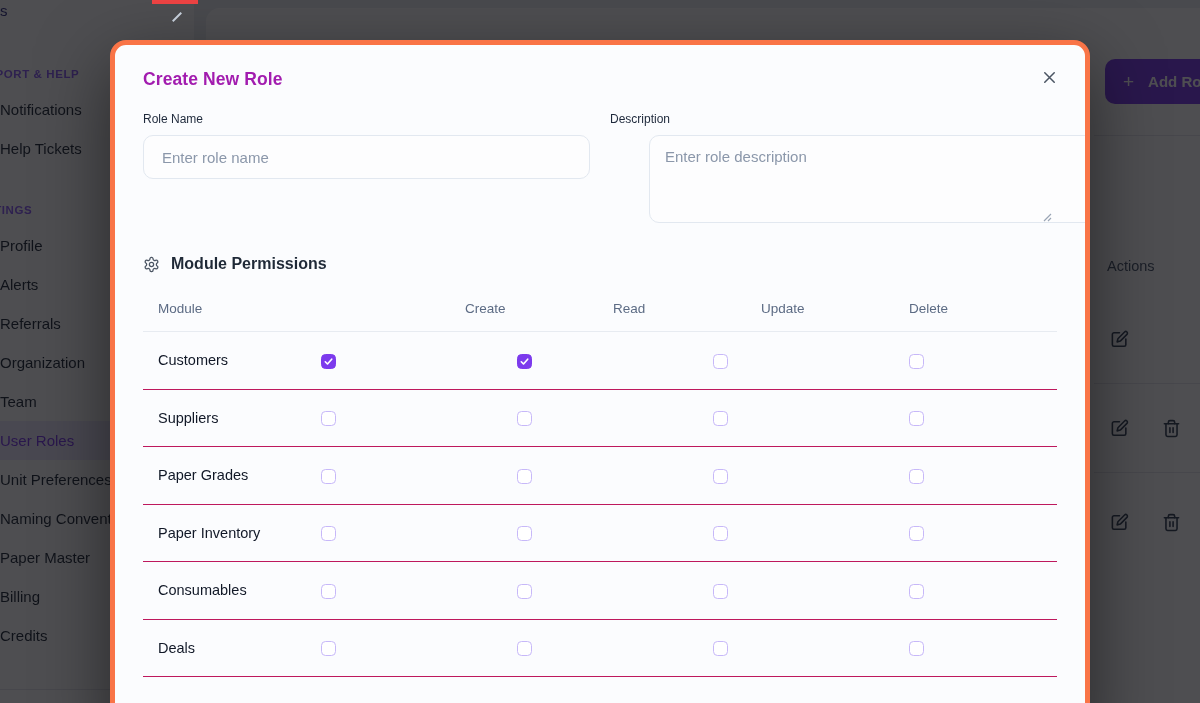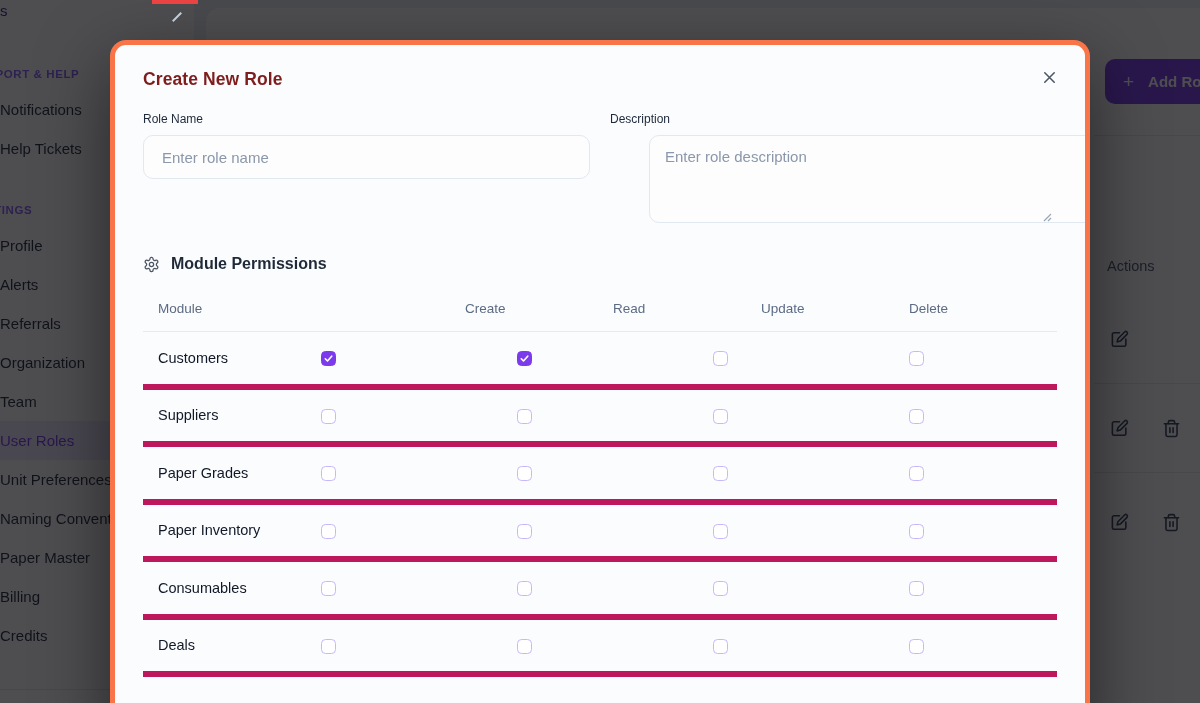--- a/index.html
+++ b/index.html
@@ -28,42 +28,42 @@
 
   
   .overlay { position:absolute; inset:0; background:rgba(10,10,14,0.72); }
   .red-sliver { position:absolute; left:152px; top:0; width:46px; height:4px; background:#ef4444; }
   .slash-fragment { position:absolute; left:171px; top:16px; width:12px; height:2px; background:#cbd5e1; transform:rotate(-45deg); }
 
   
   .modal { position:absolute; left:110px; top:40px; width:980px; height:700px; background:#fbfcfe; border:5px solid #f97447; border-radius:16px; box-shadow:0 24px 70px rgba(0,0,0,.5); }
   .modal-inner { padding:24px 28px 0; position:relative; height:100%; overflow:hidden; }
   .modal-header { display:flex; justify-content:space-between; align-items:flex-start; }
-  .modal-title { font-size:17.5px; font-weight:700; color:#7f1d1d; letter-spacing:.1px; }
+  .modal-title { font-size:17.5px; font-weight:700; color:#a21caf; letter-spacing:.1px; }
   .close-btn { width:24px; height:24px; display:flex; align-items:center; justify-content:center; cursor:pointer; background:none; border:none; margin:-4px -4px 0 0; }
   .close-btn svg { width:17px; height:17px; stroke:#4b5563; stroke-width:1.6; stroke-linecap:round; }
 
   .form-grid { display:grid; grid-template-columns:1fr 1fr; gap:20px; margin-top:22px; }
   .field-label { font-size:12px; color:#1e293b; margin-bottom:9px; }
   .text-input { width:100%; height:44px; border:1px solid #e2e8f0; border-radius:10px; background:#fdfdfe; padding:0 18px; font-size:15px; font-family:inherit; color:#111827; outline:none; }
   .textarea-wrap { position:relative; }
   .text-area { width:100%; height:88px; border:1px solid #e2e8f0; border-radius:10px; background:#fdfdfe; padding:12px 15px; font-size:15px; font-family:inherit; color:#111827; outline:none; resize:none; display:block;margin-left:39px; }
   .text-input::placeholder, .text-area::placeholder { color:#8b97aa; }
   .resize-handle { position:absolute; right:5px; bottom:6px; width:9px; height:9px; pointer-events:none; }
   .resize-handle svg { width:9px; height:9px; stroke:#9aa5b5; stroke-width:1.2; }
 
   .section-heading { display:flex; align-items:center; gap:11px; margin-top:32px; }
   .section-heading .gear svg { width:17px; height:17px; stroke:#4b5563; fill:none; stroke-width:1.8; stroke-linecap:round; stroke-linejoin:round; display:block; }
   .section-heading .txt { font-size:16px; font-weight:650; color:#1f2937; }
 
   .perm-table { margin-top:13px; }
   .perm-row { display:grid; grid-template-columns:1fr 148px 148px 148px 148px; align-items:center; }
   .perm-head { height:46px; border-bottom:1px solid #e7ebf1; }
   .perm-head .cell { font-size:13.5px; color:#5c6b84; }
-  .perm-body-row { height:57.5px; border-bottom:6px solid #be185d;gap:48px; }
+  .perm-body-row { height:57.5px; border-bottom:1px solid #be185d;gap:48px; }
   .cell.module { padding-left:15px; text-align:left; }
   .cell { text-align:left; }
   .perm-body-row .module { font-size:14.5px; color:#111827; }
   .checkbox { display:inline-flex; width:15px; height:15px; border-radius:4.5px; border:1.5px solid #c7b8f9; background:#ffffff; align-items:center; justify-content:center; cursor:pointer; vertical-align:middle; }
   .checkbox.checked { background:#7c3aed; border-color:#7c3aed; }
   .checkbox svg { width:11px; height:11px; }
 </style>
 </head>
 <body>
 

